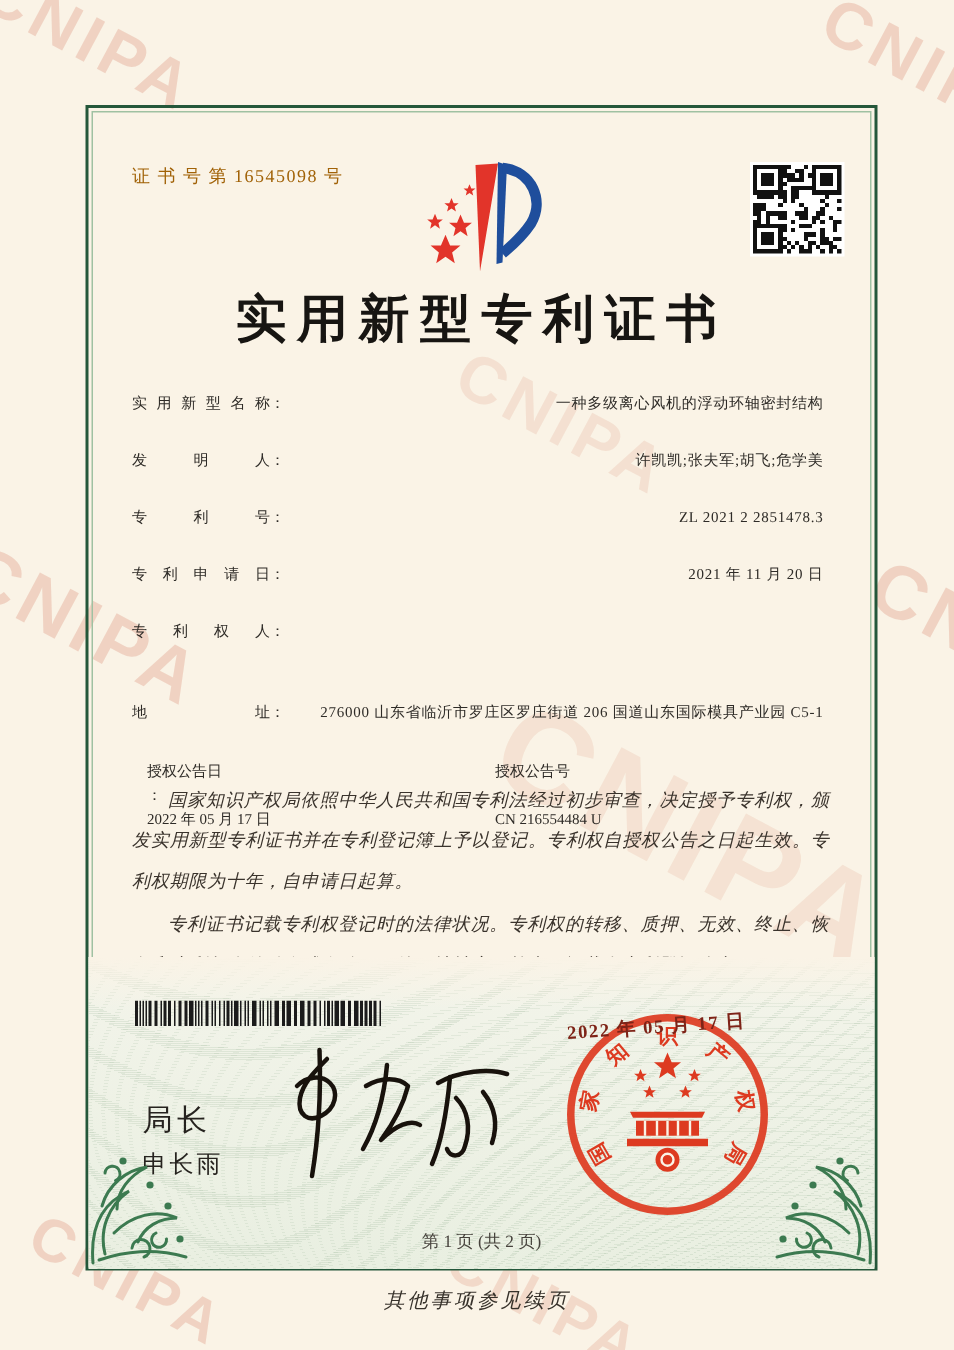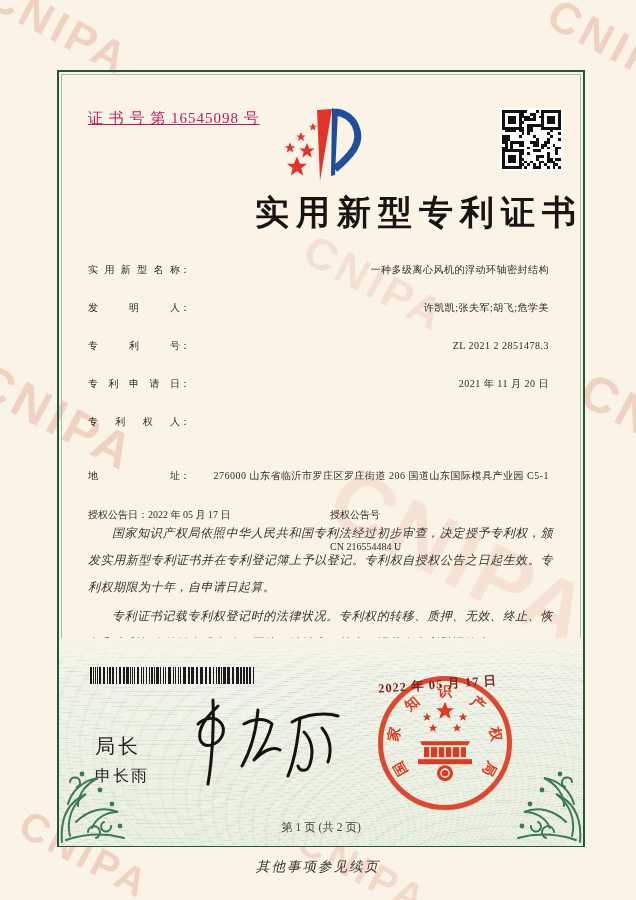--- a/index.html
+++ b/index.html
@@ -20,37 +20,37 @@
   .wm7 { left:14px;  top:832px; font-size:40px; }
   .wm8 { left:292px; top:848px; font-size:40px; color:rgba(224,158,137,0.30); }
 
   
   .frame { position:absolute; left:57px; top:70px; width:528px; height:777px;
            border:2.5px solid #24573a; }
   .frame::before { content:""; position:absolute; inset:2px; border:1.5px solid #9fc1a2;
                    pointer-events:none; }
   .frame > * { position:absolute; }
 
-  .cert-number { left:29px; top:37px; font-size:15px; color:#be185d; letter-spacing:1px;text-decoration:underline; }
+  .cert-number { left:29px; top:37px; font-size:12px; color:#a16207; letter-spacing:1px; }
 
   .logo { left:50%; top:24px; transform:translateX(-50%); width:104px; height:94px; }
   .qr   { right:20px; top:36px; width:63px; height:63px; background:#fff; padding:2px; }
 
-  .title { left:0; top:118px; width:100%; text-align:right; font-size:34px;
+  .title { left:0; top:118px; width:100%; text-align:center; font-size:34px;
            font-weight:600; color:#171512; letter-spacing:7px; }
 
   .fields { left:0; top:190px; width:100%; padding:0 34px 0 29px; font-size:10px; color:#2e2b27; }
   .field-row { display:flex; margin-bottom:22px; line-height:16px; }
   .field-row.addr { margin-bottom:20px; line-height:22px;margin-top:35px; }
   .flabel { width:92px; flex:0 0 92px; text-align:justify; text-align-last:justify; }
   .fcolon { flex:0 0 14px; }
   .fvalue { flex:1; letter-spacing:0.5px;text-align:right; }
   .grant { position:relative; height:16px; }
   .grant .grp { position:absolute; top:0; display:flex; }
-  .grant .grp.left  { left:0; }
+  .grant .grp.left  { left:10px;flex-direction:column; }
   .grant .grp.right { left:242px;flex-direction:column; }
 
   .body-text { left:0; top:448px; width:100%; padding:0 30px 0 29px;
                font-size:12px; line-height:27px; color:#3a332c;
                font-style:italic; text-align:justify; }
   .body-text p { text-indent:2em; margin-bottom:2px; letter-spacing:0.5px; }
 
   
   .bottom { left:0; top:566px; width:100%; height:208px; overflow:hidden;
     background:

